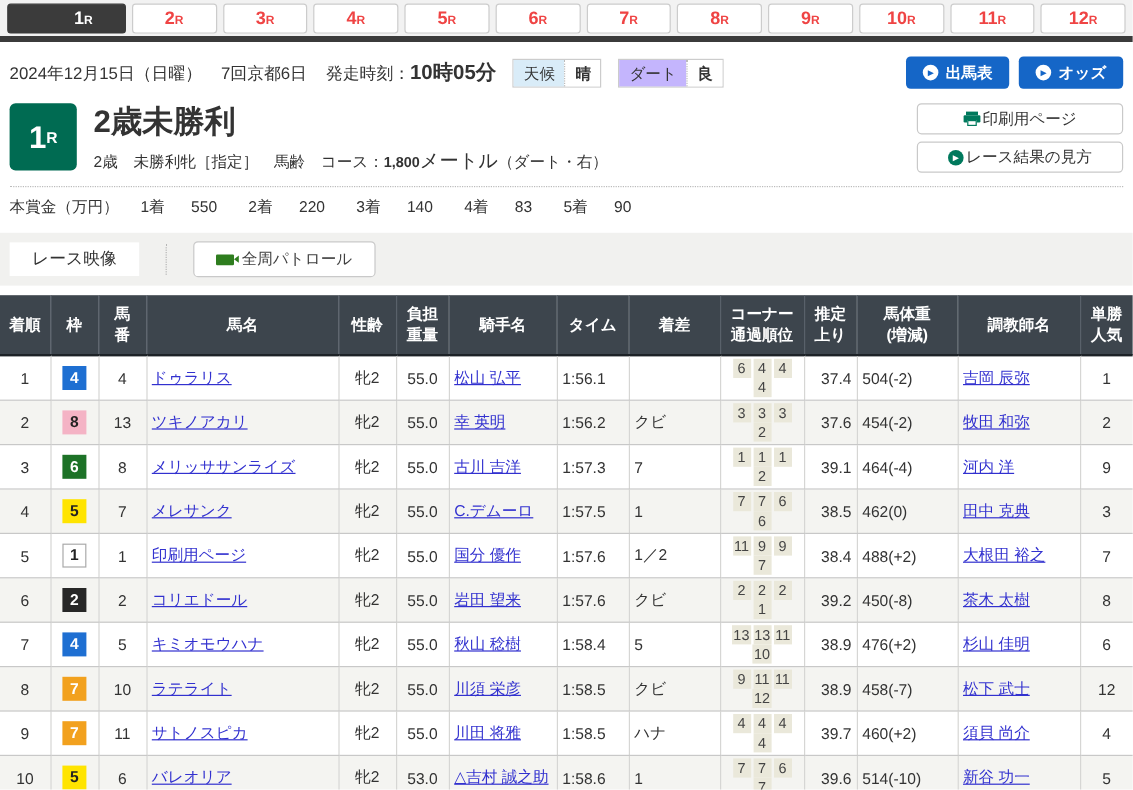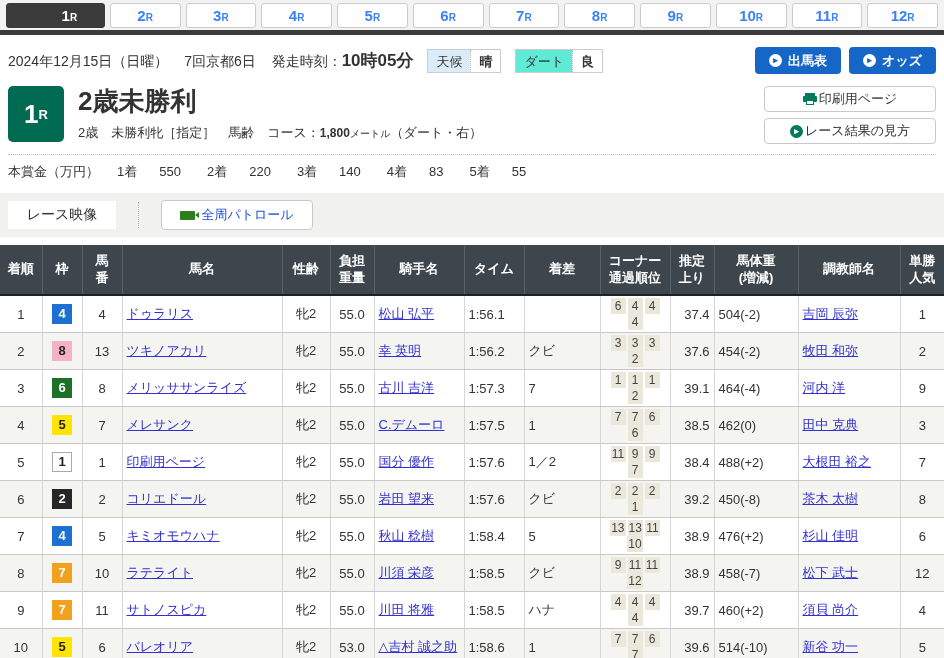--- a/index.html
+++ b/index.html
@@ -7,36 +7,36 @@
     width: 944px; height: 658px; overflow: hidden;
     font-family: "Liberation Sans", "DejaVu Sans", sans-serif;
     color: #333; background: #fff; font-size: 13px;
   }
   
   .tabbar { background: #f2f2f2; padding: 3px 6px 2px 6px; }
   .tabbar ul { display: flex; list-style: none; gap: 5px; }
   .tabbar li {
     flex: 1; text-align: center; background: #fff; border: 1px solid #ccc;
     border-radius: 3px; height: 25px; line-height: 23px; font-weight: bold;
-    font-size: 15px; cursor: pointer; color: #3b82f6;
+    font-size: 15px; cursor: pointer; color: #ef4444;
   }
   .tabbar li.active { background: #3b3b3b; border-color: #3b3b3b; color: #fff; padding-left: 28px; }
   .tabbar li .r-suf { font-size: 10px; }
   .tab-strip { height: 5px; background: #3b3b3b; }
 
   
   .info-row { display: flex; align-items: center; padding: 12px 8px 6px 8px; }
   .date-block { font-size: 14px; white-space: nowrap; }
   .date-block .sep { display: inline-block; width: 12px; }
   .start-time { font-weight: bold; font-size: 17px; }
   .badge-group { display: flex; border: 1px solid #ccc; margin-left: 14px; height: 24px; background:#fff; }
   .badge-label { padding: 2px 8px; font-size: 13px; line-height: 19px; }
   .badge-value { padding: 2px 8px; font-weight: bold; font-size: 13px; line-height: 19px; border-left: 1px dotted #bbb; background: #fff; }
   .bg-weather { background: #d9ecf8; }
-  .bg-track { background: #5eead4; }
+  .bg-track { background: #c4b5fd; }
   .top-buttons { margin-left: auto; display: flex; gap: 8px; }
   .btn-blue {
     background: #1566c7; color: #fff; font-weight: bold; font-size: 13px;
     border: none; border-radius: 4px; height: 27px; padding: 0 14px;
     display: flex; align-items: center; gap: 6px; cursor: pointer;
   }
   .circ-ico {
     width: 13px; height: 13px; border-radius: 50%; background: #fff;
     display: inline-flex; align-items: center; justify-content: center;
     font-size: 9px; font-weight: bold; color: #1566c7; line-height: 1;
@@ -48,21 +48,21 @@
   .race-no-badge {
     width: 56px; height: 56px; background: #006b52; border-radius: 5px;
     color: #fff; font-weight: bold; font-size: 26px; display: flex;
     align-items: center; justify-content: center; flex: 0 0 auto;
   }
   .race-no-badge .r-suf { font-size: 13px; }
   .race-title-block { margin-left: 14px; flex: 1; }
   .race-title { font-size: 26px; font-weight: bold; line-height: 1.2; }
   .race-conditions { font-size: 13px; margin-top: 7px; color: #333; }
   .race-conditions .dist { font-weight: bold; font-size: 12px; }
-  .race-conditions .small { font-size: 10px; }
+  .race-conditions .small { font-size: 16px; }
   .side-buttons { display: flex; flex-direction: column; gap: 6px; width: 172px; flex: 0 0 auto; }
   .btn-white {
     background: #fff; border: 1px solid #c9c9c9; border-radius: 4px;
     height: 26px; font-size: 13px; color: #333; cursor: pointer;
     display: flex; align-items: center; justify-content: center; gap: 2px;
   }
   .printer-ico { width: 14px; height: 12px; position: relative; display:inline-block; }
   .printer-ico:before { content:""; position:absolute; left:2px; top:0; width:10px; height:3px; background:#00795d; }
   .printer-ico:after { content:""; position:absolute; left:0; top:3px; width:14px; height:6px; background:#00795d; border-radius:1px; }
   .printer-ico i { position:absolute; left:3px; top:7px; width:8px; height:5px; background:#fff; border:1px solid #00795d; z-index:1; }
@@ -84,21 +84,21 @@
     border: 1px solid #2e6a10; border-radius: 4px; color: #fff; font-weight: bold;
     font-size: 14px; display: flex; align-items: center; justify-content: center; gap: 7px; cursor: pointer;
   }
   .cam-ico { display: inline-block; width: 15px; height: 9px; background: currentColor; border-radius: 1px; position: relative; }
   .cam-ico:after { content: ""; position: absolute; right: -4px; top: 1px;
     border-left: 4px solid transparent; border-right: 0;
     border-top: 3.5px solid transparent; border-bottom: 3.5px solid transparent;
     border-left-color: currentColor; transform: scaleX(-1); }
   .btn-patrol {
     margin-left: 22px; width: 152px; height: 30px; background: #fff;
-    border: 1px solid #c9c9c9; border-radius: 4px; color: #1d4ed8; font-size: 13px;
+    border: 1px solid #c9c9c9; border-radius: 4px; color: #404040; font-size: 13px;
     display: flex; align-items: center; justify-content: center; gap: 6px; cursor: pointer;
   }
   .btn-patrol .cam-ico { color: #2e7d1e; }
   .v-divider { width: 0; height: 26px; border-left: 1px dotted #b5b5b5; margin-left: 22px; }
 
   
   table.results { border-collapse: collapse; table-layout: fixed; width: 944px; margin-top: 8px; }
   table.results th {
     background: #3d454d; color: #fff; font-size: 13px; font-weight: bold;
     height: 50px; vertical-align: middle; text-align: center;
@@ -201,21 +201,21 @@
       </button>
       <button class="btn-white">
         <span class="circ-ico green">▸</span>
         <span>レース結果の見方</span>
       </button>
     </div>
   </div>
 
   <div class="prize-row">
     <span class="p-label">本賞金（万円）</span>
-    <span id="prize-items"><span class="p-rank">1着<b>550</b></span><span class="p-rank">2着<b>220</b></span><span class="p-rank">3着<b>140</b></span><span class="p-rank">4着<b>83</b></span><span class="p-rank">5着<b>55</b></span></span>
+    <span id="prize-items"><span class="p-rank">1着<b>550</b></span><span class="p-rank">2着<b>220</b></span><span class="p-rank">3着<b>140</b></span><span class="p-rank">4着<b>83</b></span><span class="p-rank">5着<b>90</b></span></span>
   </div>
 
   <div class="video-strip">
     <div class="video-label">レース映像</div>
     <span class="v-divider"></span>
     <button class="btn-patrol">
       <span class="cam-ico"></span>
       <span>全周パトロール</span>
     </button>
   </div>

